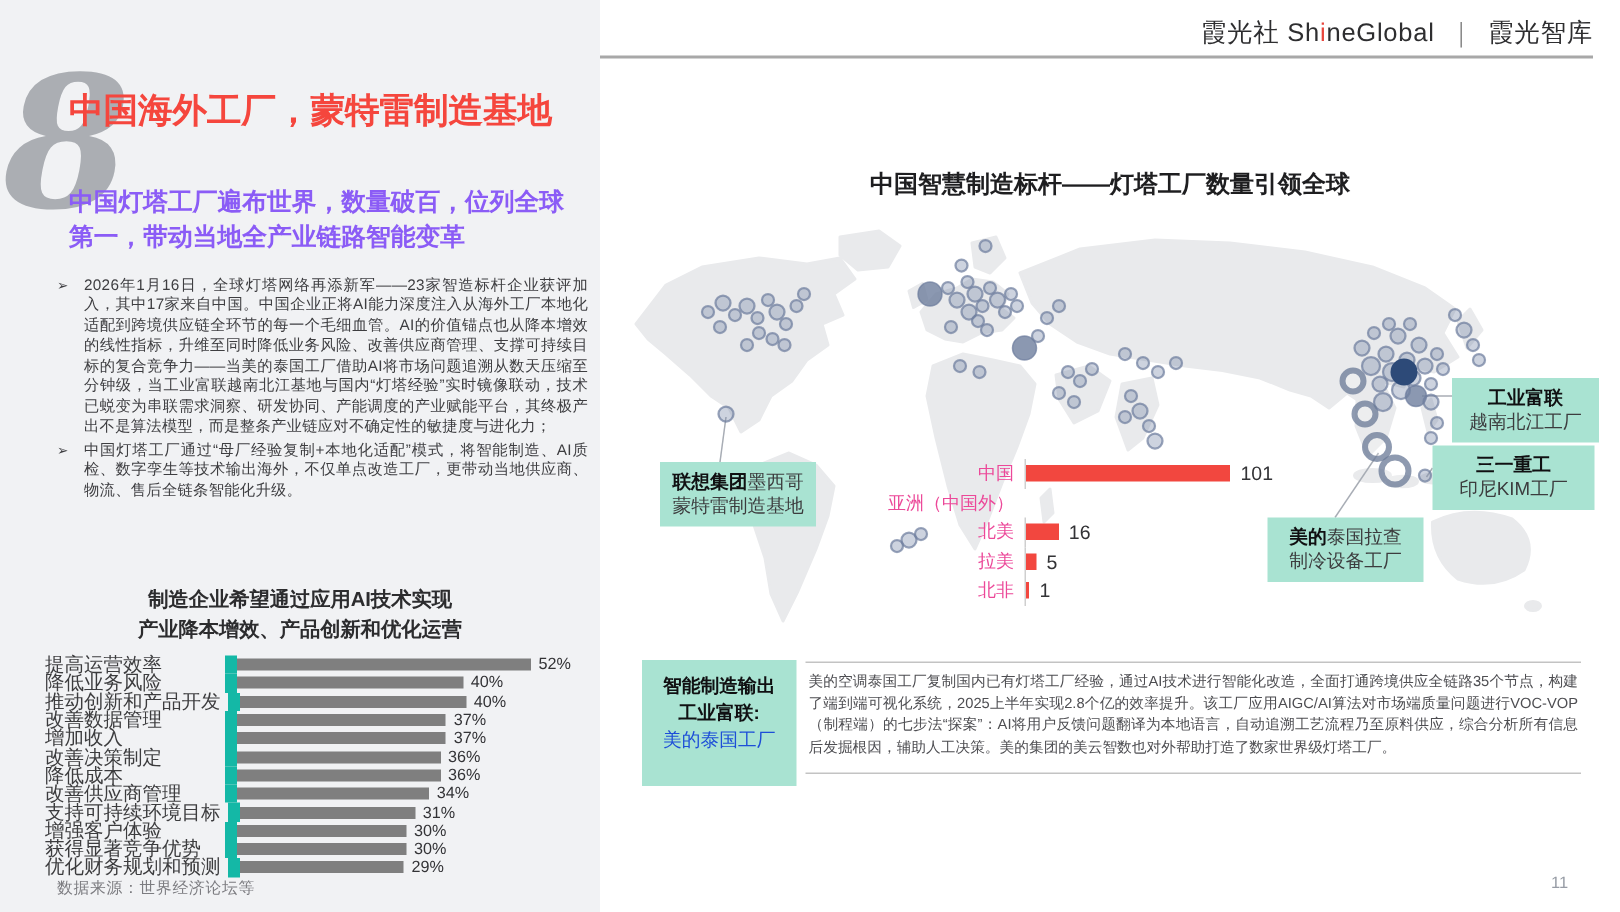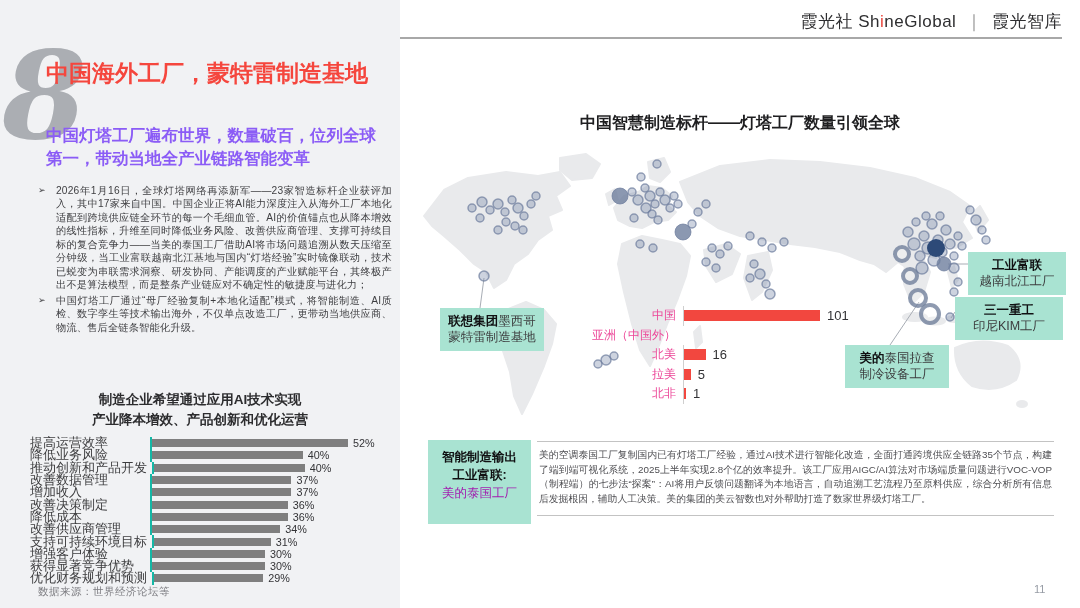--- a/index.html
+++ b/index.html
@@ -20,21 +20,21 @@
   .big-num { position:absolute; left:2px; top:28px; font-family:"DejaVu Serif","Liberation Serif",serif; font-style:italic; font-weight:bold; font-size:122px; line-height:1.1; color:#abaeb3; }
   .left-title { position:absolute; left:46px; top:58px; width:350px; font-size:23px; font-weight:bold; color:#f5463d; line-height:1.32; }
   .left-subtitle { position:absolute; left:46px; top:124px; width:345px; font-size:16.5px; font-weight:bold; color:#8b5cf6; line-height:1.4; }
   .bullets { position:absolute; left:38px; top:184px; width:354px; }
   .bullet { display:flex; font-size:10.2px; color:#3e3e41; line-height:1.32; text-align:justify; margin-bottom:2px; letter-spacing:.2px; }
   .bullet .marker { flex:0 0 18px; font-size:9px; color:#3e3e41; padding-top:1px; }
   .chart-title { position:absolute; left:0; top:390px; width:400px; text-align:center; font-size:13.5px; font-weight:bold; color:#2c2c2e; line-height:1.5; white-space:pre-line; }
   .hchart { position:absolute; left:30px; top:437px; width:360px; }
   .hrow { display:flex; align-items:center; height:12.3px; }
   .hrow .lbl { flex:0 0 120px; text-align:left; font-size:13px; color:#3c3c3e; padding-right:5px; white-space:nowrap; }
-  .hrow .barzone { flex:1; display:flex; align-items:center; border-left:2px solid #14b8a6; height:100%; }
+  .hrow .barzone { flex:1; display:flex; align-items:center; border-left:8px solid #14b8a6; height:100%; }
   .hrow .bar { height:8px; background:#7f7f7f; }
   .hrow .val { font-size:10.8px; color:#333336; margin-left:5px; }
   .source-note { position:absolute; left:38px; top:585px; font-size:10.5px; color:#7c7c80; letter-spacing:.5px; }
 
   
   .map-title { position:absolute; left:410px; top:113px; width:660px; text-align:center; font-size:16px; font-weight:bold; color:#1e1e20; }
   .map-wrap { position:absolute; left:410px; top:152px; width:660px; height:292px; }
   .map-wrap svg { position:absolute; inset:0; }
   .map-bars { position:absolute; left:165px; top:154px; width:330px; }
   .mrow { display:flex; align-items:center; height:19.5px; }
@@ -45,21 +45,21 @@
 
   .callout { position:absolute; background:#a9e3d2; text-align:center; font-size:12.5px; line-height:1.3; color:#3c3c3e; padding:5px 7px; }
   .callout b { color:#101012; }
   .co-lenovo { left:30px; top:156px; width:104px; }
   .co-foxconn { left:558px; top:100px; width:98px; }
   .co-sany { left:545px; top:145px; width:108px; }
   .co-midea { left:435px; top:193px; width:104px; }
 
   .case-box { position:absolute; left:428px; top:440px; width:103px; height:84px; background:#a9e3d2; text-align:center; font-size:12.5px; line-height:1.45; padding-top:8px; }
   .case-box .b { font-weight:bold; color:#101012; }
-  .case-box .g { color:#a21caf; }
+  .case-box .g { color:#1d4ed8; }
 
   .paragraph { position:absolute; left:537px; top:441px; width:517px; border-top:1px solid #c3c3c3; border-bottom:1px solid #c3c3c3; padding:6px 2px 8px 2px; font-size:9.8px; color:#4e4e52; line-height:1.5; text-align:justify; }
 
   .page-num { position:absolute; left:1034px; top:583px; font-size:11px; color:#979ca5; }
 </style>
 </head>
 <body>
 
 <div class="page">
 

